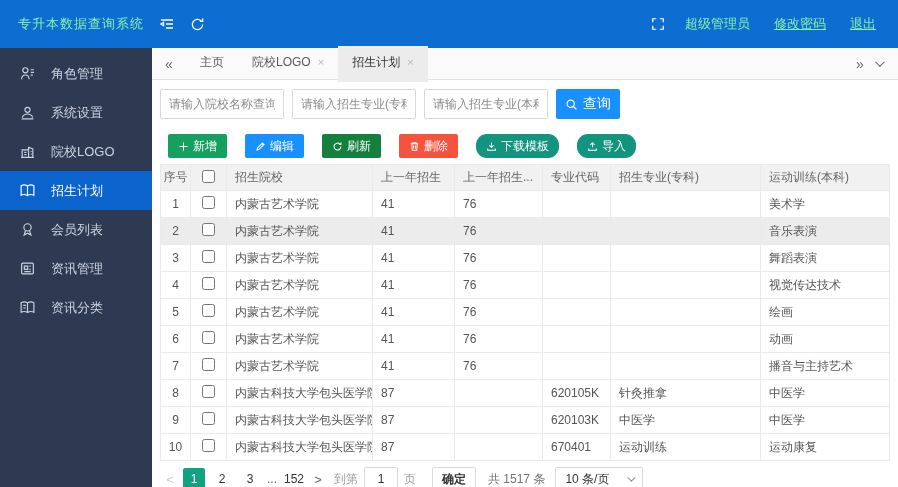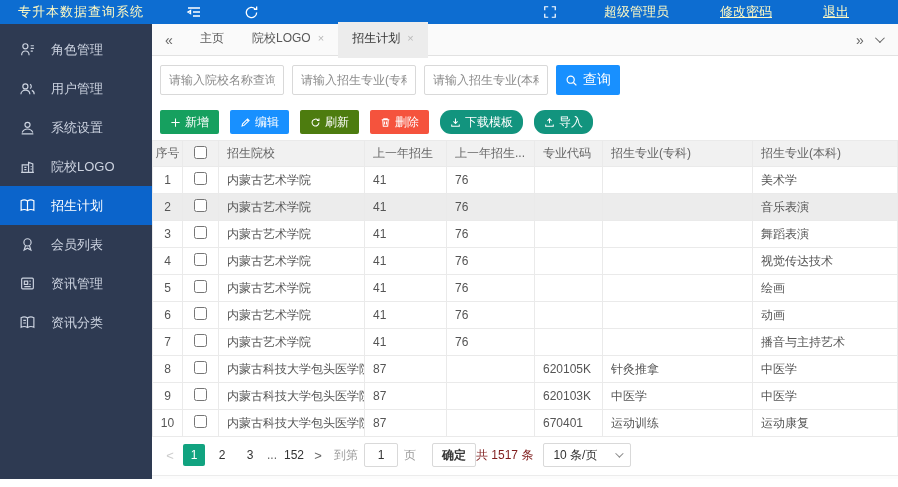--- a/index.html
+++ b/index.html
@@ -1,20 +1,20 @@
 <!DOCTYPE html>
 <html><head>
 <meta charset="utf-8">
 <style>
   * { margin:0; padding:0; box-sizing:border-box; }
   html,body { width:898px; height:487px; overflow:hidden; }
   body { font-family:"Liberation Sans","DejaVu Sans",sans-serif; font-size:12px; background:#fff; color:#555; }
 
   
-  .topbar { height:24px; background:#0d6dd1; display:flex; align-items:center; color:#fef9c3; font-size:13px;gap:27px; }
+  .topbar { height:48px; background:#0d6dd1; display:flex; align-items:center; color:#86efac; font-size:13px; }
   .brand { width:152px; padding-left:18px; letter-spacing:1px; white-space:nowrap; }
   .top-icon { display:inline-flex; align-items:center; justify-content:center; width:30px; height:32px; cursor:pointer; }
   .top-icon svg { stroke:#fff; fill:none; stroke-width:1.4; }
   .top-spacer { flex:1; }
   .top-link { margin:0 12px; cursor:pointer; white-space:nowrap; }
   .top-link.u { text-decoration:underline; }
   .topbar .pad-r { width:10px; }
 
   
   .layout { display:flex; height:455px; }
@@ -38,50 +38,50 @@
   .caret-down { display:inline-block; width:7px; height:7px; border-right:1.4px solid #666; border-bottom:1.4px solid #666; transform:rotate(45deg) translateY(-2px); margin-right:16px; cursor:pointer; }
 
   
   .search-row { display:flex; gap:8px; padding:9px 8px 8px 8px; align-items:center; }
   .search-input { width:124px; height:30px; border:1px solid #d9d9d9; border-radius:2px; padding:0 8px; font-size:12px; color:#555; font-family:inherit; }
   .search-input::placeholder { color:#8c8c8c; }
   .btn-query { width:64px; height:30px; background:#1890ff; border:none; border-radius:2px; color:#fff; font-size:14px; display:inline-flex; align-items:center; justify-content:center; gap:5px; cursor:pointer; font-family:inherit; }
   .btn-query svg { stroke:#fff; fill:none; stroke-width:1.5; }
 
   
-  .toolbar { display:flex; gap:11px; padding:7px 8px 6px 8px; }
+  .toolbar { display:flex; gap:18px; padding:7px 8px 6px 16px; }
   .tbtn { height:24px; padding:0 10px; border:none; border-radius:2px; color:#fff; font-size:12px; display:inline-flex; align-items:center; gap:4px; cursor:pointer; font-family:inherit; }
   .tbtn svg { stroke:#fff; fill:none; stroke-width:1.5; }
   .tbtn.add { background:#16a05f; }
   .tbtn.edit { background:#1890ff; }
-  .tbtn.refresh { background:#4d7c0f; }
+  .tbtn.refresh { background:#15803d; }
   .tbtn.delete { background:#f5533d; }
   .tbtn.teal { background:#12947e;border-radius:11px; }
 
   
-  .tablewrap { margin:0 0; }
+  .tablewrap { margin:0 8px; }
   table { width:100%; border-collapse:collapse; border:1px solid #e6e6e6; table-layout:fixed; }
   th, td { border:1px solid #eaeaea; font-weight:normal; text-align:left; padding:0 8px; white-space:nowrap; overflow:hidden; }
   thead th { background:#f1f1f1; color:#666; height:26px; }
   tbody td { height:27px; color:#555; background:#fff; }
   tbody tr.hl td { background:#ececec; }
   .c-no, .c-cb { text-align:center; padding:0; }
   input[type=checkbox] { width:13px; height:13px; accent-color:#fff; }
 
   
   .pager { display:flex; align-items:center; margin:6px 8px 0 8px; height:24px; color:#333; }
   .pg-arrow { width:20px; text-align:center; font-size:13px; cursor:pointer; color:#666; }
   .pg-arrow.disabled { color:#ccc; }
   .pg-num { min-width:22px; height:22px; line-height:22px; text-align:center; margin:0 3px; border-radius:2px; cursor:pointer; color:#333; }
   .pg-num.active { background:#11a380; color:#fff; }
   .pg-dots { margin:0 3px; color:#666; }
   .pg-label { color:#9c9c9c; margin:0 6px; }
   .pg-input { width:34px; height:24px; border:1px solid #d9d9d9; border-radius:2px; text-align:center; font-size:12px; font-family:inherit; color:#333; }
   .pg-confirm { height:24px; padding:0 9px; margin-left:10px; background:#fff; border:1px solid #d9d9d9; border-radius:2px; font-size:12px; font-weight:bold; color:#333; cursor:pointer; font-family:inherit; }
-  .pg-total { color:#7f1d1d; }
+  .pg-total { margin-left:12px; color:#737373; }
   .pg-size { margin-left:10px; height:24px; border:1px solid #d9d9d9; border-radius:2px; padding:0 9px; display:inline-flex; align-items:center; gap:18px; cursor:pointer; color:#333; }
   .pg-size .sm-caret { width:6px; height:6px; border-right:1.2px solid #888; border-bottom:1.2px solid #888; transform:rotate(45deg) translateY(-2px); }
   .footer-strip { flex:1; border-top:1px solid #ececec; margin-top:8px; background:#fcfcfc; }
 </style>
 </head>
 <body>
 
 <div class="topbar">
   <div class="brand">专升本数据查询系统</div>
   <span class="top-icon">
@@ -111,27 +111,20 @@
   <div class="sidebar">
     <div class="menu-item">
       <span class="mi"><svg viewBox="0 0 16 16">
             <circle cx="6" cy="5" r="2.4"></circle>
             <path d="M2.5 13.5c0-2.6 1.6-4.1 3.5-4.1s3.5 1.5 3.5 4.1M11 4.5h3M11 7h3M11 9.5h2"></path>
           </svg></span>
       <span>角色管理</span>
     </div>
     <div class="menu-item">
       <span class="mi"><svg viewBox="0 0 16 16">
-            <circle cx="6" cy="6" r="2.4"></circle>
-            <path d="M1.8 13.5c0-2.4 1.9-3.9 4.2-3.9s4.2 1.5 4.2 3.9M10.4 4a2.3 2.3 0 0 1 0 4M12 9.8c1.4.5 2.3 1.8 2.3 3.5"></path>
-          </svg></span>
-      <span>用户管理</span>
-    </div>
-    <div class="menu-item">
-      <span class="mi"><svg viewBox="0 0 16 16">
             <circle cx="8" cy="5.5" r="2.4"></circle>
             <path d="M3 12.6c1-2.1 2.8-3.2 5-3.2s4 1.1 5 3.2M2.5 14h11"></path>
           </svg></span>
       <span>系统设置</span>
     </div>
     <div class="menu-item">
       <span class="mi"><svg viewBox="0 0 16 16">
             <path d="M3 13.5V6.5h6v7M9 13.5V4l4 1.6v7.9M2 13.5h12M5 8.8h2M5 11h2M11 8h.9M11 10.5h.9"></path>
           </svg></span>
       <span>院校LOGO</span>
@@ -243,21 +236,21 @@
         </colgroup>
         <thead>
           <tr>
             <th class="c-no">序号</th>
             <th class="c-cb"><input type="checkbox" style=""></th>
             <th>招生院校</th>
             <th>上一年招生</th>
             <th>上一年招生...</th>
             <th>专业代码</th>
             <th>招生专业(专科)</th>
-            <th>招生专业(本科)</th>
+            <th>运动训练(本科)</th>
           </tr>
         </thead>
         <tbody>
           <tr>
             <td class="c-no">1</td>
             <td class="c-cb"><input type="checkbox" style=""></td>
             <td>内蒙古艺术学院</td>
             <td>41</td>
             <td>76</td>
             <td></td>

